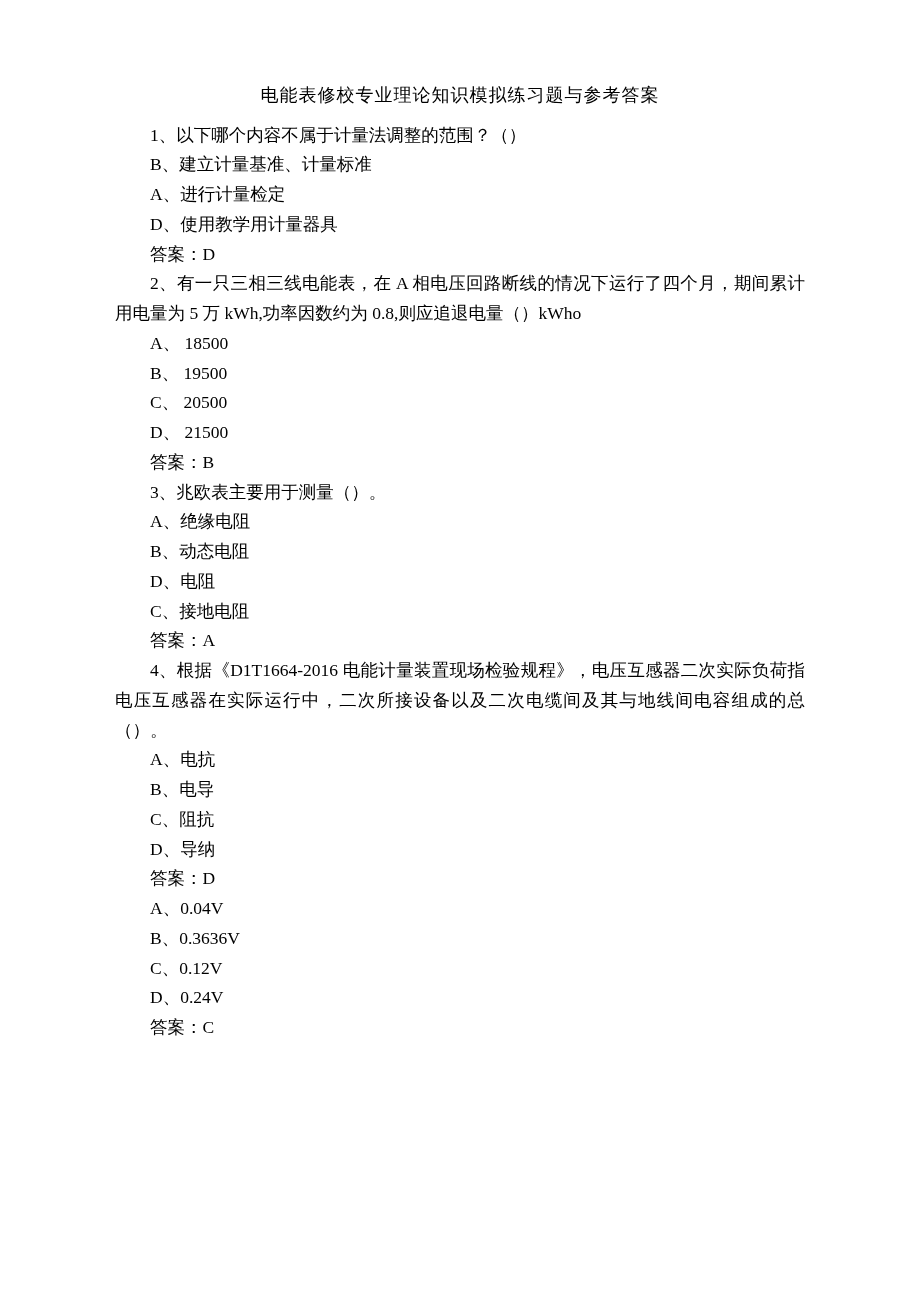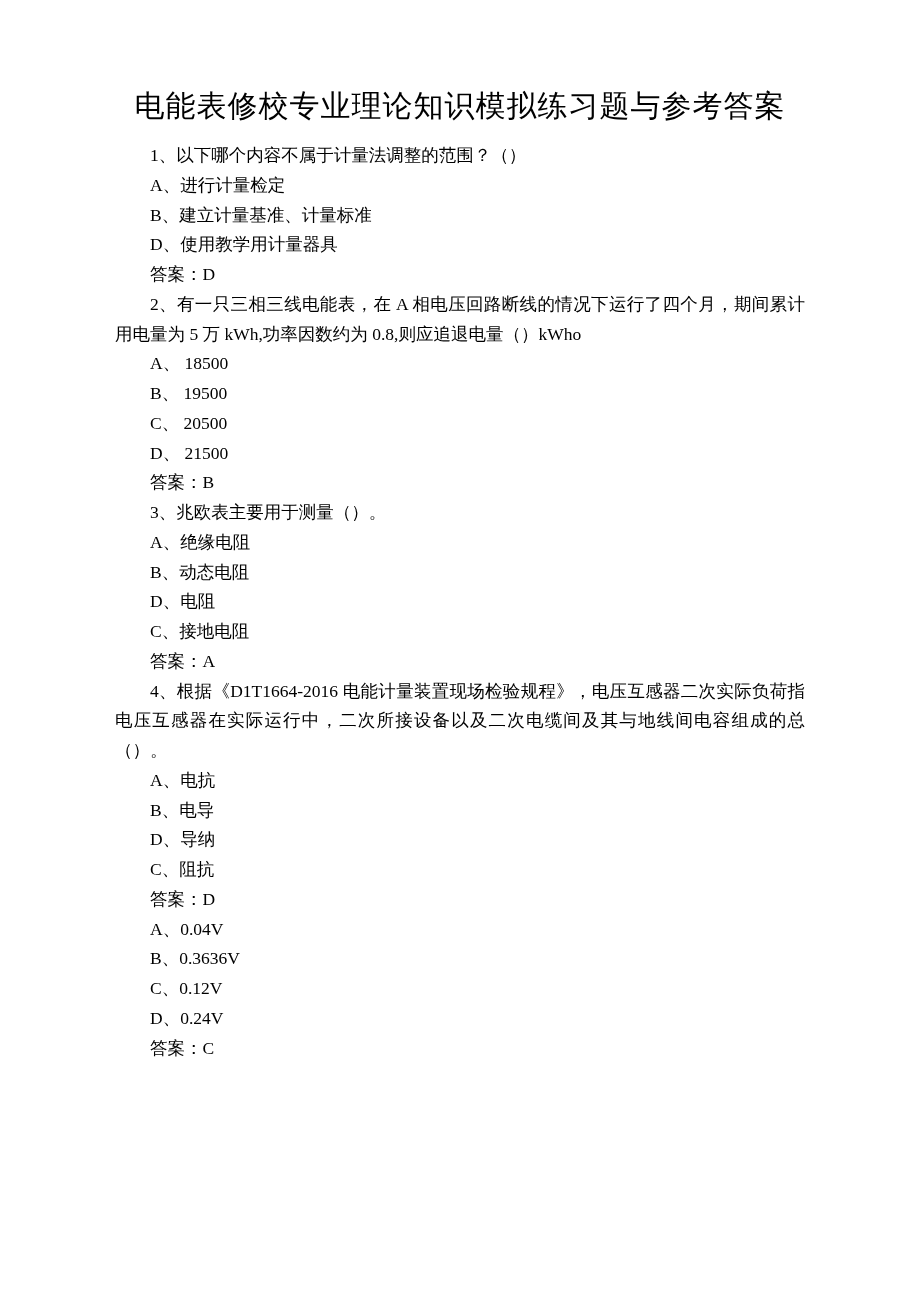--- a/index.html
+++ b/index.html
@@ -13,21 +13,21 @@
       background: #ffffff;
       font-family: "SimSun", "宋体", serif;
       font-size: 17.5px;
       color: #000000;
       padding: 80px 115px 60px 115px;
       line-height: 1.7;
     }
     .title {
       text-align: center;
       font-family: "SimHei", "黑体", sans-serif;
-      font-size: 30px;
+      font-size: 18px;
       font-weight: 400;
       margin-bottom: 10px;
       letter-spacing: 1px;
     }
     .content {
       text-align: justify;
     }
     .question {
       text-indent: 2em;
     }
@@ -39,44 +39,44 @@
     }
   </style>
 </head>
 <body>
 
 <div class="title">电能表修校专业理论知识模拟练习题与参考答案</div>
 
 <div class="content">
 
   <div class="question">1、以下哪个内容不属于计量法调整的范围？（）</div>
+  <div class="option">B、建立计量基准、计量标准</div>
   <div class="option">A、进行计量检定</div>
-  <div class="option">B、建立计量基准、计量标准</div>
   <div class="option">D、使用教学用计量器具</div>
   <div class="answer">答案：D</div>
 
   <div class="question">2、有一只三相三线电能表，在 A 相电压回路断线的情况下运行了四个月，期间累计用电量为 5 万 kWh,功率因数约为 0.8,则应追退电量（）kWho</div>
   <div class="option">A、 18500</div>
   <div class="option">B、 19500</div>
   <div class="option">C、 20500</div>
   <div class="option">D、 21500</div>
   <div class="answer">答案：B</div>
 
   <div class="question">3、兆欧表主要用于测量（）。</div>
   <div class="option">A、绝缘电阻</div>
   <div class="option">B、动态电阻</div>
   <div class="option">D、电阻</div>
   <div class="option">C、接地电阻</div>
   <div class="answer">答案：A</div>
 
   <div class="question">4、根据《D1T1664-2016 电能计量装置现场检验规程》，电压互感器二次实际负荷指电压互感器在实际运行中，二次所接设备以及二次电缆间及其与地线间电容组成的总（）。</div>
   <div class="option">A、电抗</div>
   <div class="option">B、电导</div>
+  <div class="option">C、阻抗</div>
   <div class="option">D、导纳</div>
-  <div class="option">C、阻抗</div>
   <div class="answer">答案：D</div>
 
   <div class="option">A、0.04V</div>
   <div class="option">B、0.3636V</div>
   <div class="option">C、0.12V</div>
   <div class="option">D、0.24V</div>
   <div class="answer">答案：C</div>
 
 </div>
 

